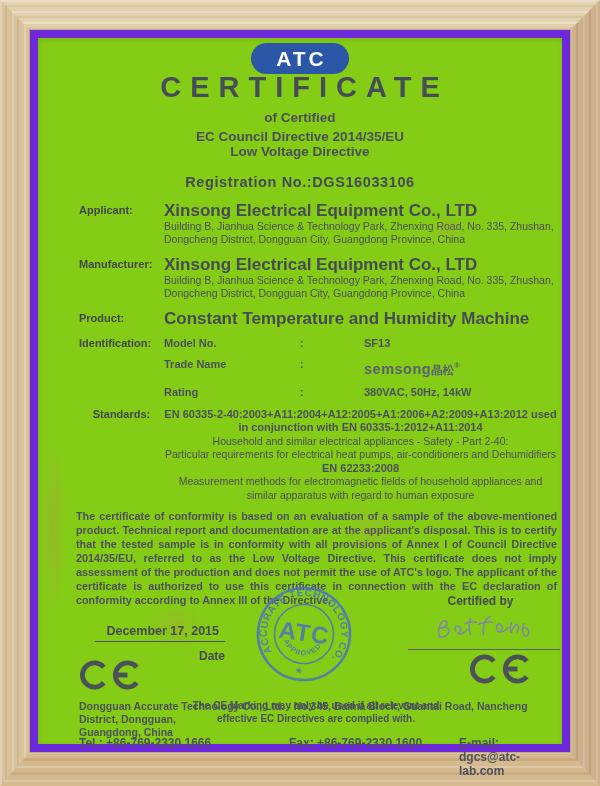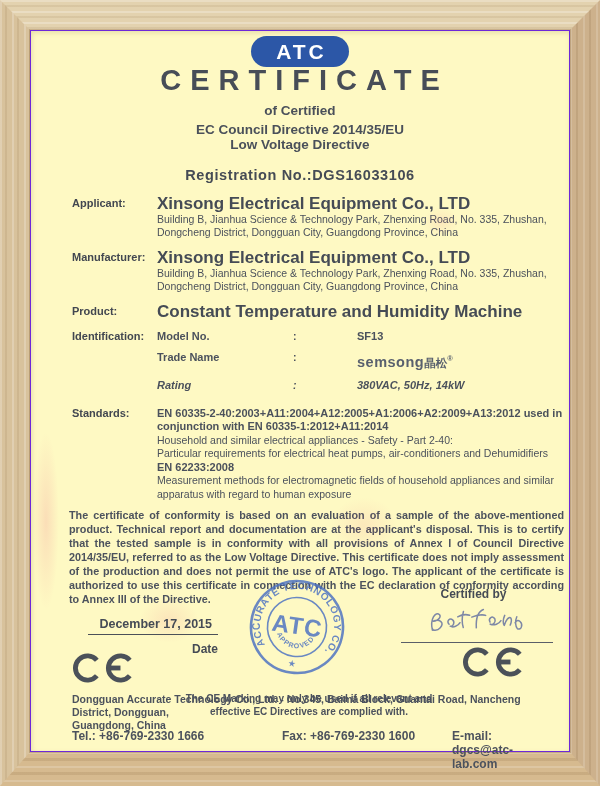--- a/index.html
+++ b/index.html
@@ -14,39 +14,39 @@
     background-image:repeating-linear-gradient(90deg, rgba(255,255,255,.16) 0 2px, rgba(0,0,0,0) 2px 6px, rgba(120,88,48,.15) 6px 8px, rgba(0,0,0,0) 8px 13px); }
   .frame-top { left:0; top:0; width:600px; height:30px; background-color:#e3d2af;
     background-image:repeating-linear-gradient(180deg, rgba(255,255,255,.25) 0 2px, rgba(0,0,0,0) 2px 5px, rgba(140,108,64,.12) 5px 7px, rgba(0,0,0,0) 7px 11px);
     clip-path:polygon(0 0, 100% 0, calc(100% - 30px) 100%, 30px 100%); z-index:2; }
   .frame-bottom { left:0; bottom:0; width:600px; height:34px; background-color:#d6ba8f;
     background-image:repeating-linear-gradient(180deg, rgba(255,255,255,.18) 0 2px, rgba(0,0,0,0) 2px 6px, rgba(124,90,48,.15) 6px 9px, rgba(0,0,0,0) 9px 14px);
     clip-path:polygon(30px 0, calc(100% - 30px) 0, 100% 100%, 0 100%); z-index:2; }
 
   
   .paper { position:absolute; left:30px; top:30px; right:30px; bottom:34px; z-index:3;
-    background:#fef9c3; border:1px solid #6d28d9; outline:1px solid rgba(150,115,70,.35);
+    background:#84cc16; border:8px solid #6d28d9; outline:1px solid rgba(150,115,70,.35);
     box-shadow:inset 1px 2px 5px rgba(90,65,30,.14); color:#4b515c; }
   .smudge { position:absolute; pointer-events:none; border-radius:50%; }
 
   .content { padding:5px 5px 0 41px; }
   .header { text-align:center; margin-left:-36px; }
   .logo-pill { display:inline-block; width:98px; height:31px; line-height:31px; border-radius:16px;
     background:#2c57a7; color:#fff; font-weight:bold; font-size:21px; letter-spacing:3px; text-indent:3px; }
   .cert-title { font-size:29px; font-weight:bold; letter-spacing:9px; text-indent:9px; color:#474d57; margin-top:-3px; }
   .sub { font-weight:bold; font-size:13.5px; color:#4a505a; }
   .sub1 { margin-top:6px; }
   .reg { font-weight:bold; font-size:14.5px; letter-spacing:.6px; margin-top:15px; color:#454b55; }
 
   .row { display:flex; font-size:10.5px; line-height:13px; }
   .row .lbl { width:85px; flex:none; font-weight:bold; font-size:11px; color:#424750; }
   .row .val { flex:1; }
   .bname { font-weight:bold; font-size:17px; color:#454b55; }
   .addr { margin-top:3px; }
-  .mt14{margin-top:14px;} .mt12{margin-top:12px;} .mt9{margin-top:9px;}
+  .mt14{margin-top:14px;} .mt12{margin-top:12px;} .mt9{margin-top:9px;text-align:center;}
   .idrow { display:flex; margin-bottom:8px; align-items:flex-start;gap:48px; }
   .idrow .k { width:88px; flex:none; font-weight:bold; font-size:11px; }
   .idrow .c { width:16px; flex:none; font-weight:bold; }
   .idrow .v { font-weight:bold; font-size:11px; }
   .brand { font-weight:bold; font-size:14.5px; letter-spacing:.5px; color:#59606e; line-height:15px; }
   .brand-cjk { font-size:11.5px; letter-spacing:0; }
   .brand-reg { font-size:7.5px; vertical-align:super; }
   .std-line { line-height:13.5px; }
   .std-bold { font-weight:bold; font-size:11px; }
   .statement { margin-top:8px; font-size:10.8px; line-height:13.9px; font-weight:bold;
@@ -133,21 +133,21 @@
         <div class="idrow">
           <span class="k">Model No.</span>
           <span class="c">:</span>
           <span class="v">SF13</span>
         </div>
         <div class="idrow">
           <span class="k">Trade Name</span>
           <span class="c">:</span>
           <span class="brand"><span>semsong</span><span class="brand-cjk">晶松</span><span class="brand-reg">®</span></span>
         </div>
-        <div class="idrow" style="margin-bottom:6px;font-style:italic;">
+        <div class="idrow" style="margin-bottom:0;">
           <span class="k">Rating</span>
           <span class="c">:</span>
           <span class="v">380VAC, 50Hz, 14kW</span>
         </div>
       </div>
     </div>
 
     <div class="row mt9">
       <div class="lbl">Standards:</div>
       <div class="val">

